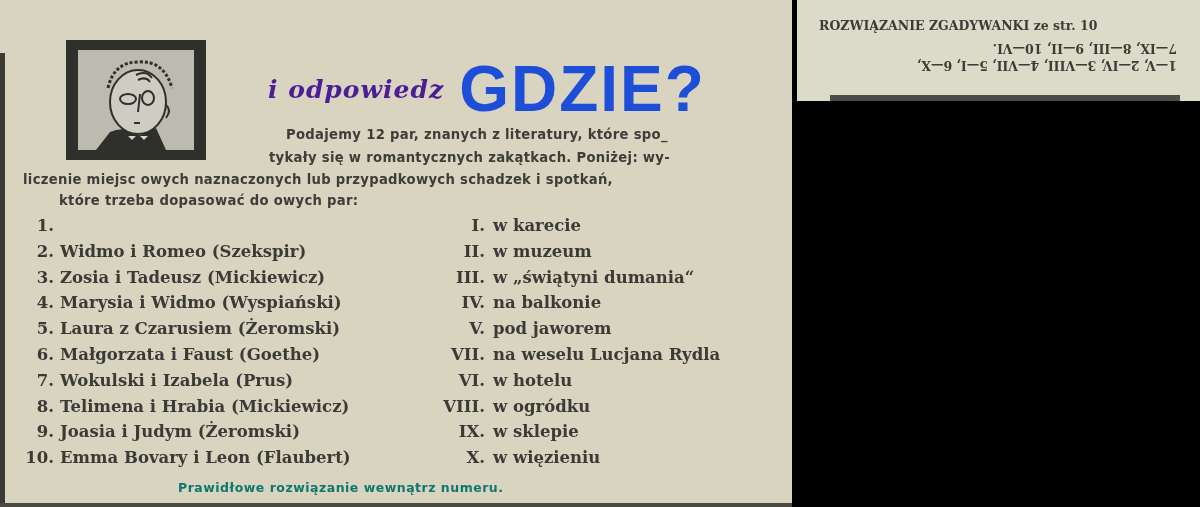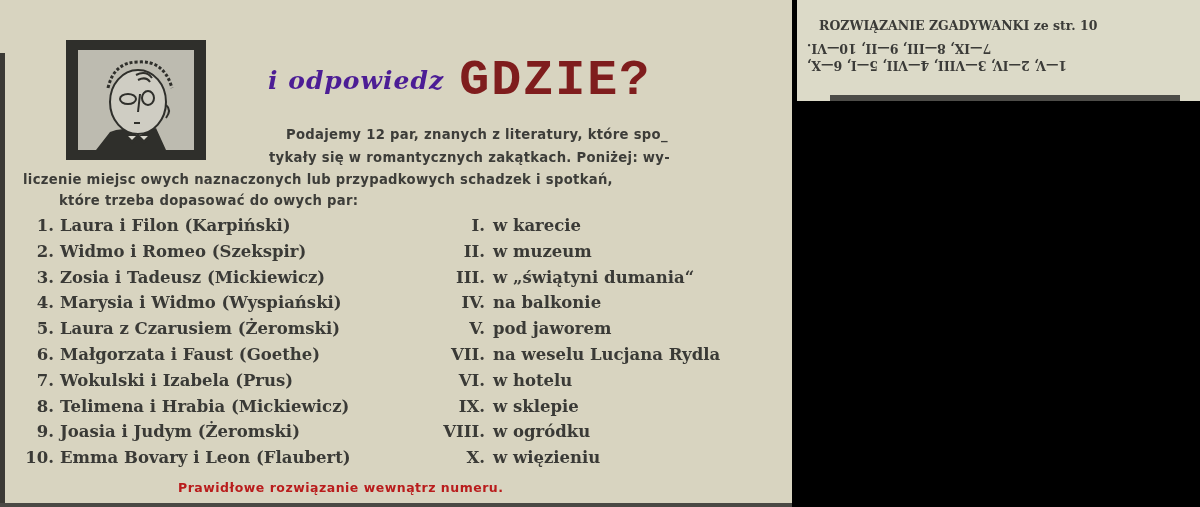--- a/index.html
+++ b/index.html
@@ -3,31 +3,31 @@
 <meta charset="utf-8">
 <style>
   html, body { margin:0; padding:0; }
   body { width:1200px; height:507px; position:relative; overflow:hidden; background:#000; font-family:"DejaVu Serif", serif; color:#3a3a36; }
   .left-page { position:absolute; left:0; top:0; width:792px; height:507px; background:#d8d4c0; overflow:hidden; }
   .left-edge-bar { position:absolute; left:0; top:53px; width:5px; height:454px; background:#3b3a35; }
   .bottom-line { position:absolute; left:0; top:503px; width:792px; height:4px; background:#4a4944; }
   .cartoon { position:absolute; left:66px; top:40px; width:140px; height:120px; }
   .heading { position:absolute; left:268px; top:52px; white-space:nowrap; }
   .heading .sub { font-family:"DejaVu Serif", serif; font-style:italic; font-weight:bold; font-size:25px; color:#4c1d95; vertical-align:middle; letter-spacing:1px; margin-right:10px; }
-  .heading .main { font-family:Liberation Mono, monospace; font-weight:bold; font-size:50px; color:#7f1d1d; vertical-align:middle; letter-spacing:2px; }
+  .heading .main { font-family:Liberation Sans, sans-serif; font-weight:bold; font-size:64px; color:#1d4ed8; vertical-align:middle; letter-spacing:2px; }
   .intro { position:absolute; font-family:"DejaVu Sans", sans-serif; font-weight:bold; font-size:13.2px; color:#3d3d39; white-space:nowrap; letter-spacing:0.3px; }
   .list { position:absolute; font-family:"DejaVu Serif", serif; font-weight:bold; font-size:16.5px; color:#3a3a36; white-space:nowrap; }
   .list .row { height:25.8px; line-height:25.8px; display:flex; }
   .pairs { left:22px; top:213px; }
   .pairs .num { display:inline-block; width:32px; text-align:right; margin-right:6px; }
   .places { left:415px; top:213px; }
   .places .num { display:inline-block; width:70px; text-align:right; margin-right:8px; }
-  .footer-note { position:absolute; left:178px; top:480px; font-family:"DejaVu Sans", sans-serif; font-weight:bold; font-size:12.5px; color:#b91c1c; letter-spacing:0.5px; white-space:nowrap; }
+  .footer-note { position:absolute; left:178px; top:480px; font-family:"DejaVu Sans", sans-serif; font-weight:bold; font-size:12.5px; color:#0f766e; letter-spacing:0.5px; white-space:nowrap; }
 
-  .right-page { position:absolute; left:797px; top:0; width:403px; height:101px; background:#dcdac8; overflow:hidden;text-align:right; }
+  .right-page { position:absolute; left:797px; top:0; width:403px; height:101px; background:#dcdac8; overflow:hidden; }
   .answer-title { position:absolute; left:22px; top:18px; font-family:"DejaVu Serif", serif; font-weight:bold; font-size:12.5px; color:#3b3b38; white-space:nowrap; }
   .answer-lines { position:absolute; left:10px; top:40px; width:370px; transform:rotate(180deg); font-family:"DejaVu Serif", serif; font-weight:bold; font-size:12.5px; color:#3b3b38; }
   .answer-lines div { white-space:nowrap; line-height:17px; }
   .answer-lines .l2 { padding-left:0; }
   .answer-lines .l1 { padding-left:0; }
   .rule { position:absolute; left:33px; top:95px; width:350px; height:6px; background:#4d4c48; }
 </style>
 </head>
 <body>
 
@@ -56,21 +56,20 @@
   </div>
 
   <div class="intro" style="left:286px; top:127px;">Podajemy 12 par, znanych z literatury, które spo_</div>
   <div class="intro" style="left:23px; top:172px;">liczenie miejsc owych naznaczonych lub przypadkowych schadzek i spotkań,</div>
   <div class="intro" style="left:269px; top:150px;">tykały się w romantycznych zakątkach. Poniżej: wy-</div>
   <div class="intro" style="left:23px; top:193px;margin-left:36px;">które trzeba dopasować do owych par:</div>
 
   <div class="list pairs">
     <div class="row">
         <span class="num">1.</span>
-        <span>Laura i Filon (Karpiński)</span>
       </div>
     <div class="row">
         <span class="num">2.</span>
         <span>Widmo i Romeo (Szekspir)</span>
       </div>
     <div class="row">
         <span class="num">3.</span>
         <span>Zosia i Tadeusz (Mickiewicz)</span>
       </div>
     <div class="row">
@@ -126,26 +125,26 @@
       </div>
     <div class="row">
         <span class="num">VII.</span>
         <span>na weselu Lucjana Rydla</span>
       </div>
     <div class="row">
         <span class="num">VI.</span>
         <span>w hotelu</span>
       </div>
     <div class="row">
+        <span class="num">VIII.</span>
+        <span>w ogródku</span>
+      </div>
+    <div class="row">
         <span class="num">IX.</span>
         <span>w sklepie</span>
-      </div>
-    <div class="row">
-        <span class="num">VIII.</span>
-        <span>w ogródku</span>
       </div>
     <div class="row">
         <span class="num">X.</span>
         <span>w więzieniu</span>
       </div>
   </div>
 
   <div class="footer-note">Prawidłowe rozwiązanie wewnątrz numeru.</div>
   <div class="bottom-line"></div>
 </div>

